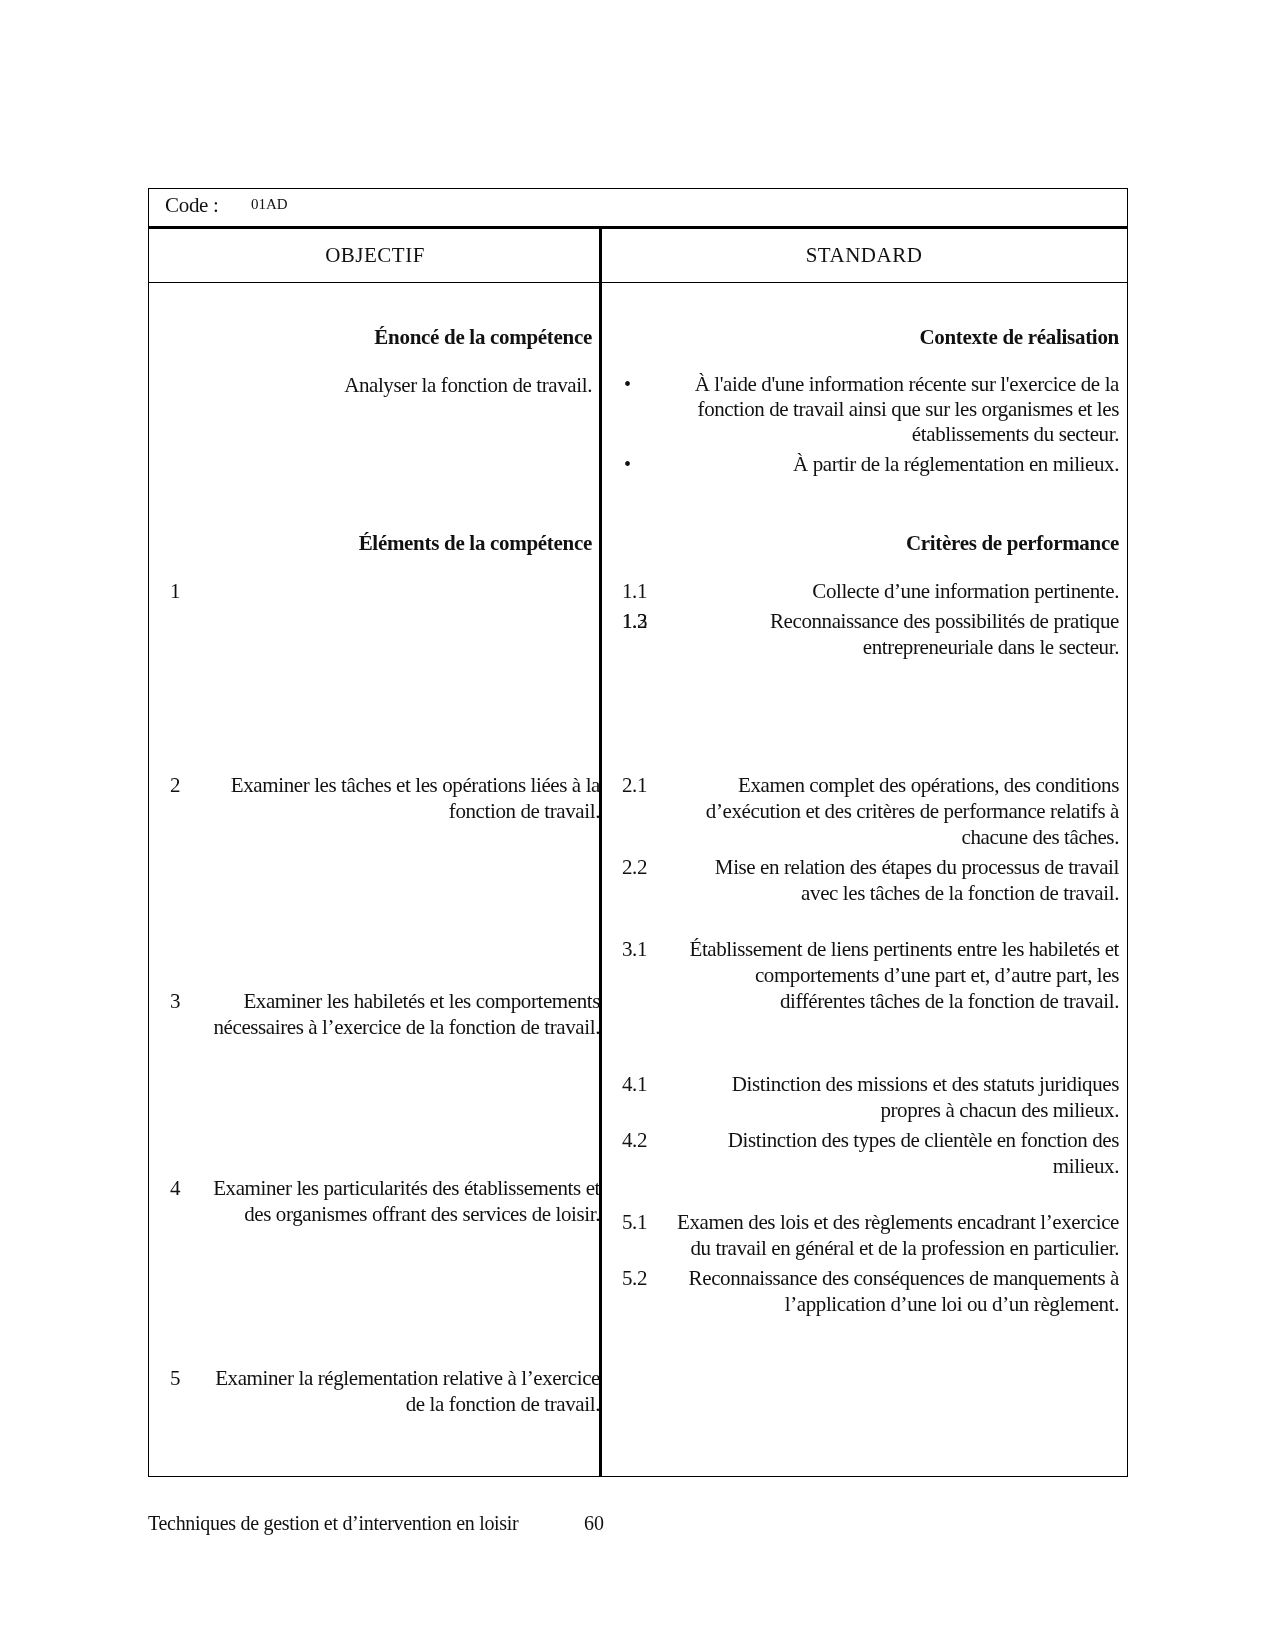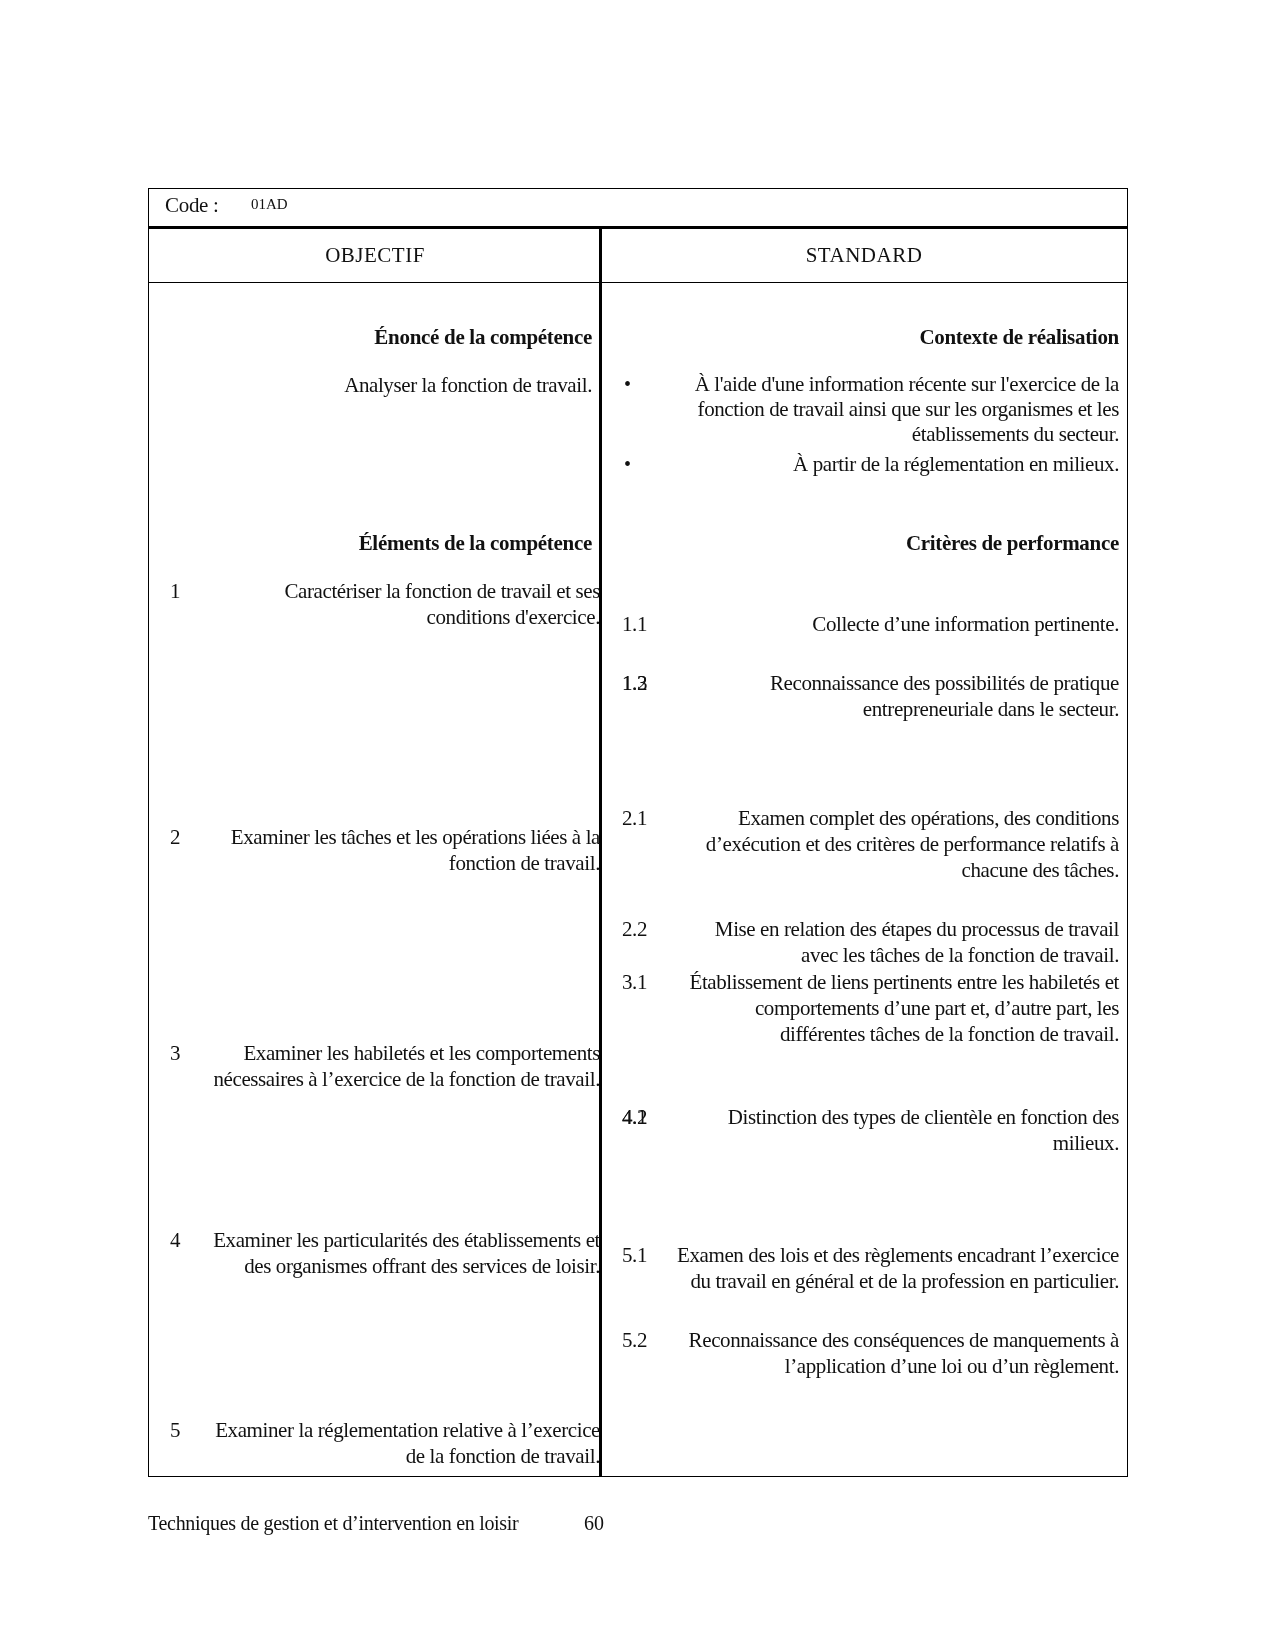--- a/index.html
+++ b/index.html
@@ -24,21 +24,21 @@
   .blk { position: absolute; left: 8px; right: 0; text-align: right; }
   .heading { font-weight: bold; font-size: 21px; letter-spacing: -0.3px; }
   .para { font-size: 21px; letter-spacing: -0.4px; line-height: 26px; }
   .bullets { margin: 0; padding: 0; list-style: none; }
   .bullets li { position: relative; padding-left: 36px; font-size: 21px; line-height: 25px;
                 letter-spacing: -0.4px; margin-bottom: 5px; }
   .bullet-dot { position: absolute; left: 2px; top: 0; font-size: 20px; }
   .num-item { position: relative; padding-left: 34px; font-size: 21px; line-height: 26px; letter-spacing: -0.4px; }
   .num-item .num { position: absolute; left: 0; top: 0; }
   .crit { position: relative; padding-left: 52px; font-size: 21px; line-height: 26px;
-          letter-spacing: -0.4px; margin-bottom: 4px; margin-top: 33px; }
+          letter-spacing: -0.4px; margin-bottom: 4px; }
   .crit .num { position: absolute; left: 0; top: 0; }
   .footer { position: absolute; top: 1512px; left: 148px; font-size: 20px; }
   .footer-title { letter-spacing: -0.3px; }
   .footer-page { position: absolute; left: 436px; top: 0; }
 </style>
 </head>
 <body>
 
 <div class="tbl">
   <div class="code-row">
@@ -52,21 +52,20 @@
   <div class="divider"></div>
 
   <div class="col col-left">
     <div class="blk heading" style="top:42px">Énoncé de la compétence</div>
     <div class="blk para" style="top:89px">Analyser la fonction de travail.</div>
 
     <div class="blk heading" style="top:248px">Éléments de la compétence</div>
 
     <div class="blk num-item" style="top:295px">
       <span class="num">1</span>
-      <span>Caractériser la fonction de travail et ses conditions d'exercice.</span>
     </div>
     <div class="blk num-item" style="top:489px">
       <span class="num">2</span>
       <span>Examiner les tâches et les opérations liées à la fonction de travail.</span>
     </div>
     <div class="blk num-item" style="top:653px">
       <span class="num">3</span>
       <span>Examiner les habiletés et les comportements nécessaires à l’exercice de la fonction de travail.</span>
     </div>
     <div class="blk num-item" style="top:788px">
@@ -103,21 +102,21 @@
     <div class="blk" style="top:489px">
       <div class="crit"><span class="num">2.1</span><span>Examen complet des opérations, des conditions d’exécution et des critères de performance relatifs à chacune des tâches.</span></div>
       <div class="crit"><span class="num">2.2</span><span>Mise en relation des étapes du processus de travail avec les tâches de la fonction de travail.</span></div>
     </div>
 
     <div class="blk" style="top:653px">
       <div class="crit"><span class="num">3.1</span><span>Établissement de liens pertinents entre les habiletés et comportements d’une part et, d’autre part, les différentes tâches de la fonction de travail.</span></div>
     </div>
 
     <div class="blk" style="top:788px">
-      <div class="crit"><span class="num">4.1</span></div>
+      <div class="crit"><span class="num">4.1</span><span>Distinction des missions et des statuts juridiques propres à chacun des milieux.</span></div>
       <div class="crit"><span class="num">4.2</span><span>Distinction des types de clientèle en fonction des milieux.</span></div>
     </div>
 
     <div class="blk" style="top:926px">
       <div class="crit"><span class="num">5.1</span><span>Examen des lois et des règlements encadrant l’exercice du travail en général et de la profession en particulier.</span></div>
       <div class="crit"><span class="num">5.2</span><span>Reconnaissance des conséquences de manquements à l’application d’une loi ou d’un règlement.</span></div>
     </div>
   </div>
 </div>
 

